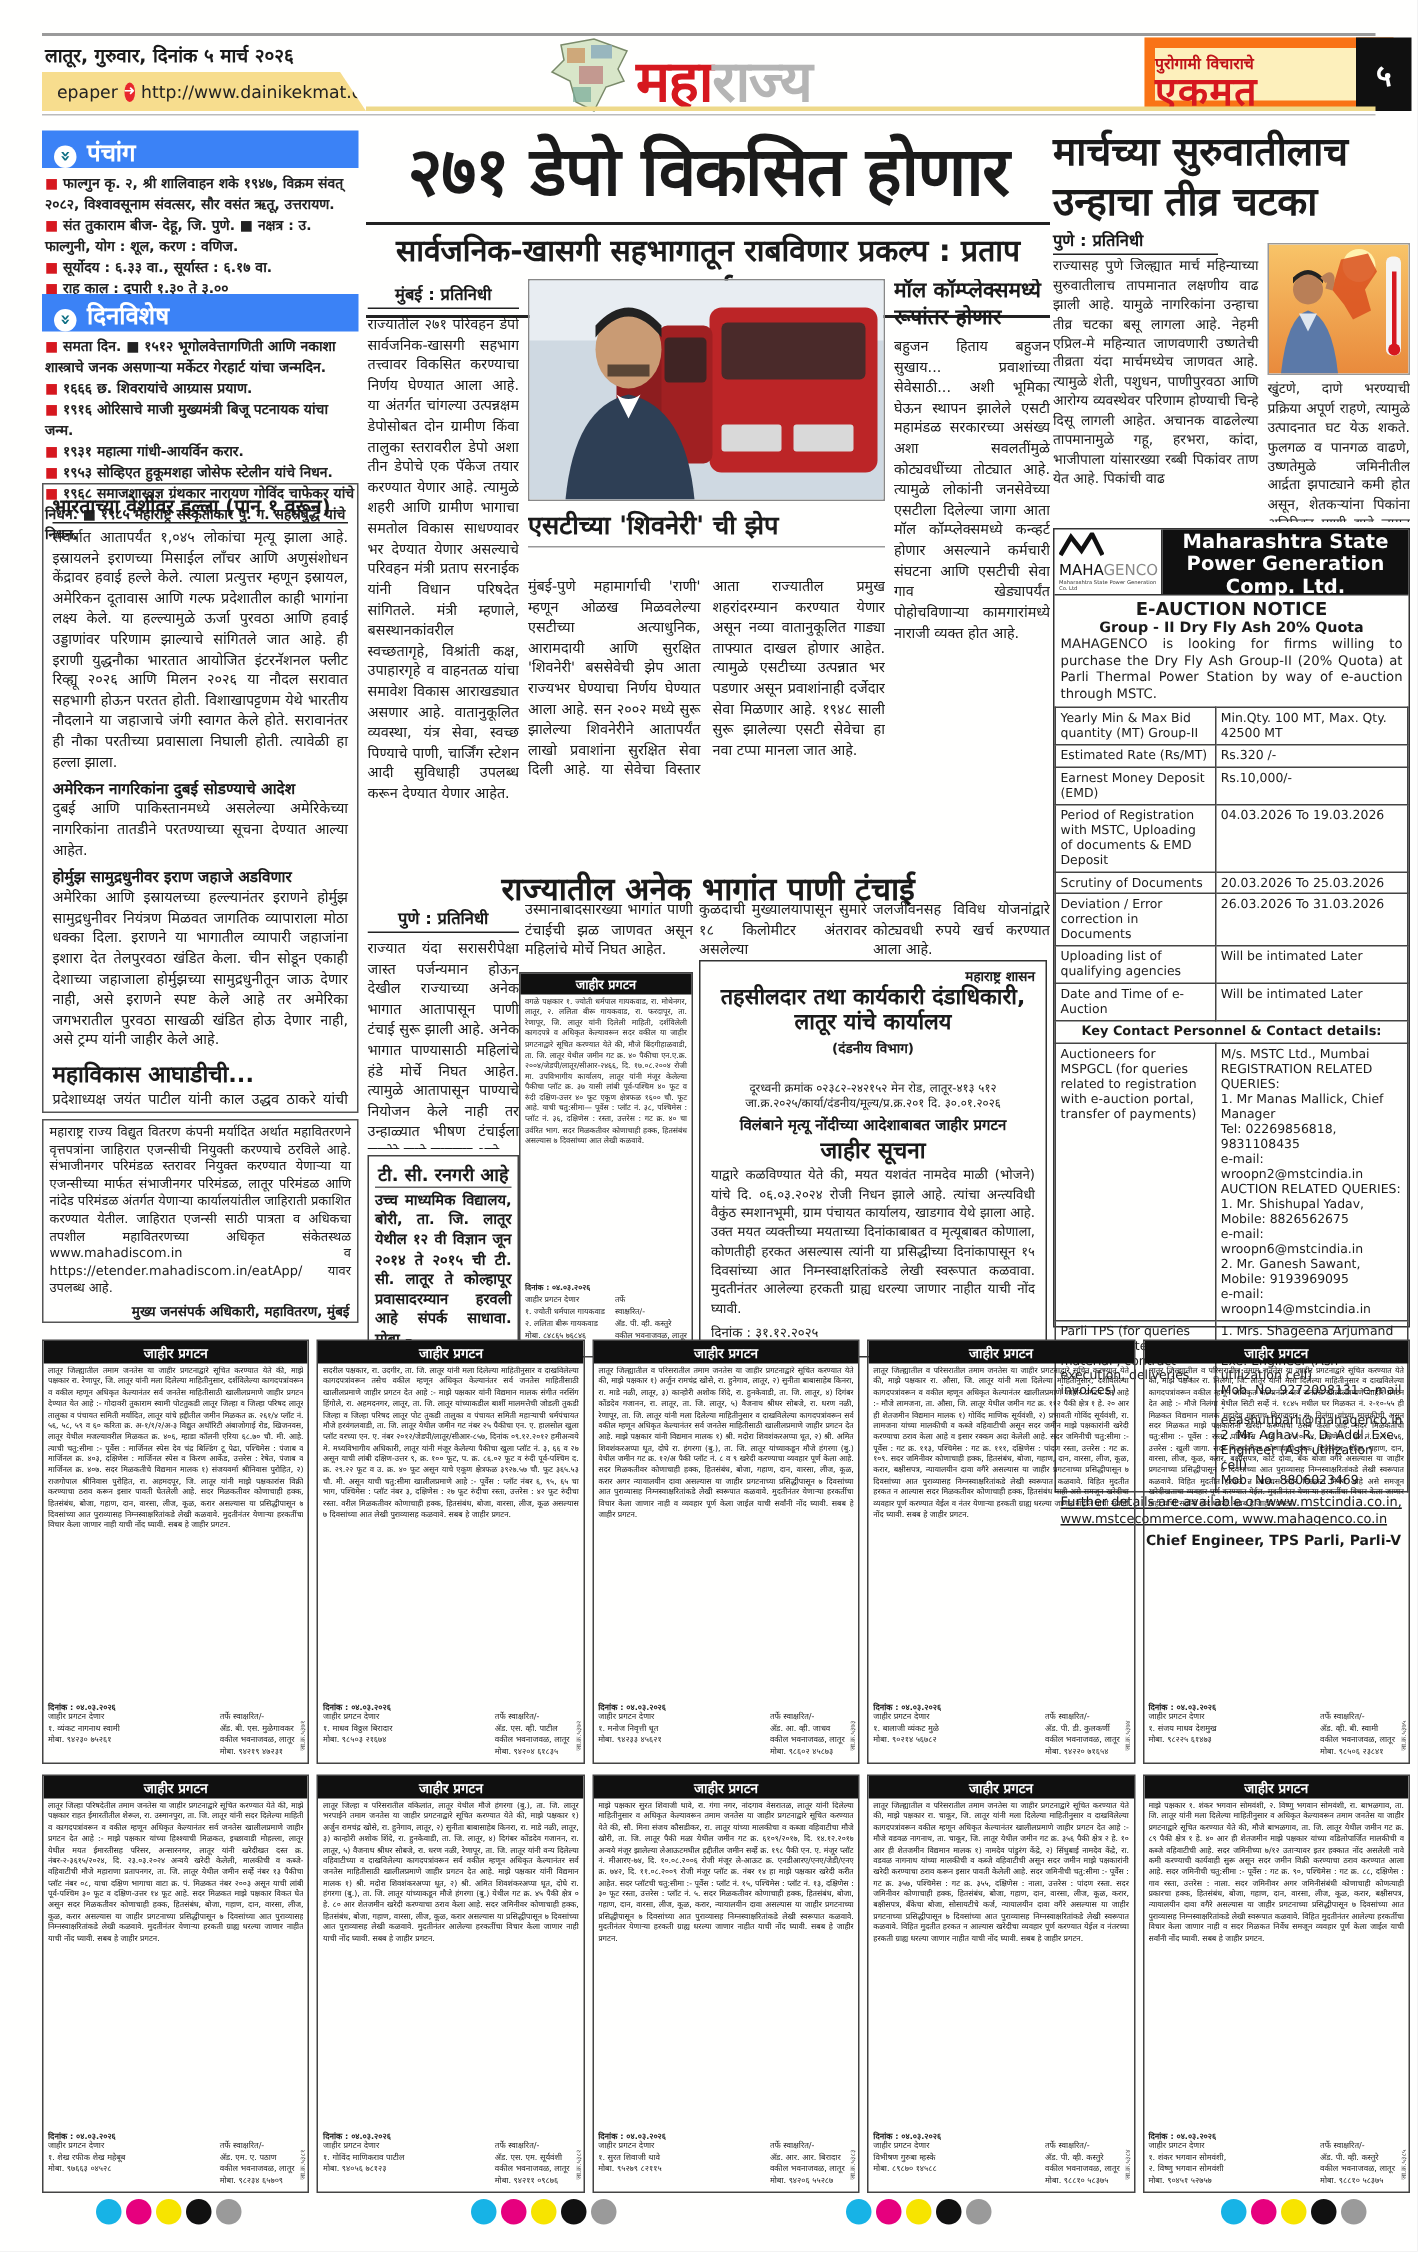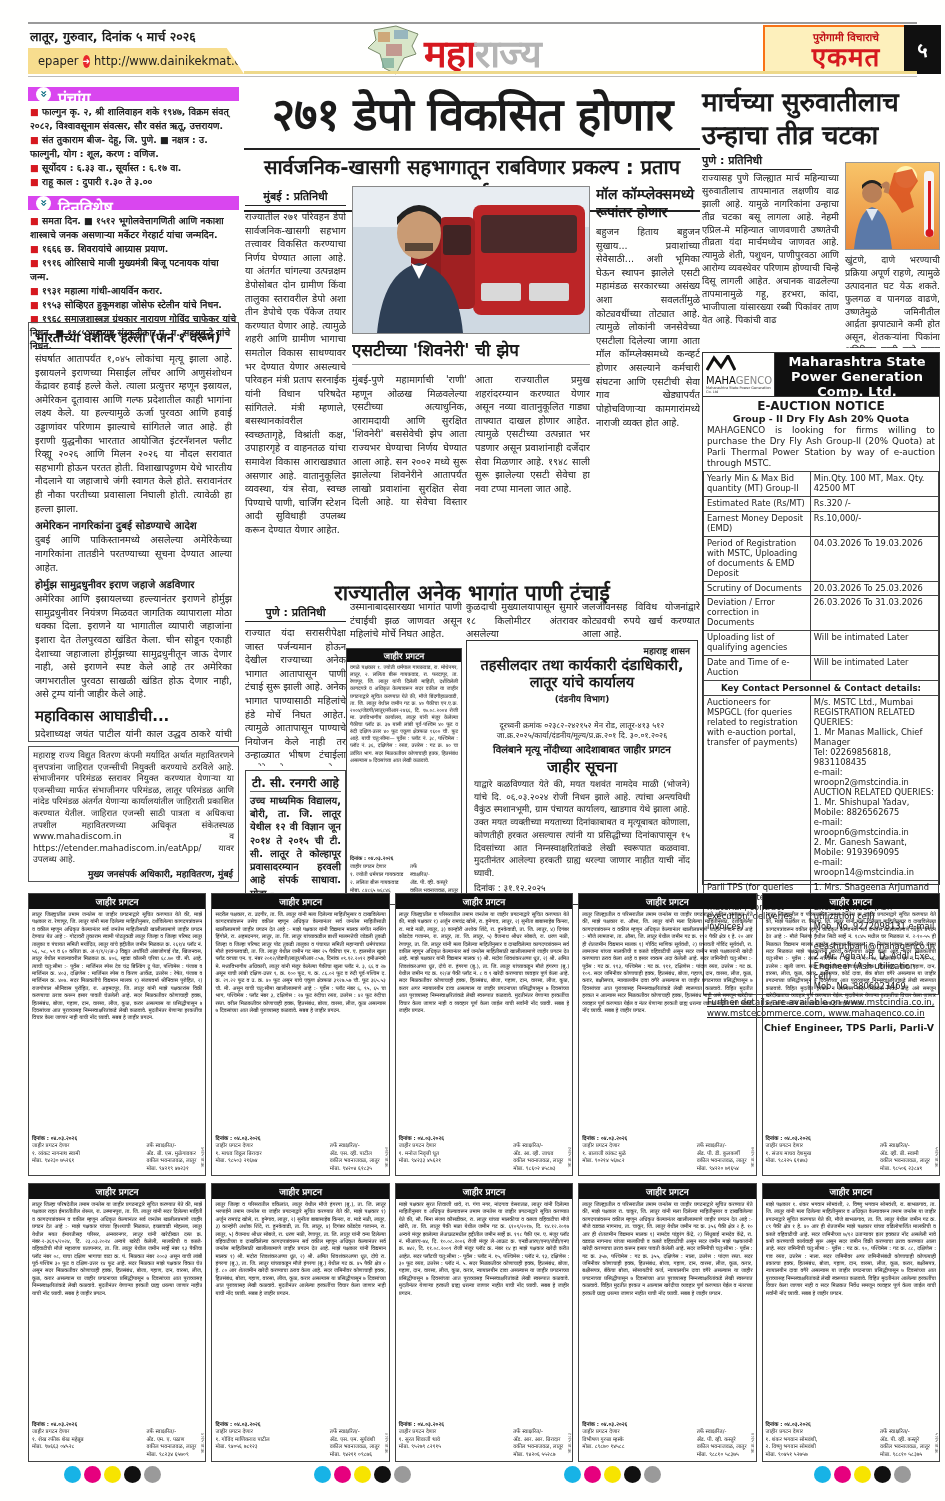--- a/index.html
+++ b/index.html
@@ -14,27 +14,27 @@
           padding-left:10px;font-size:11.5px;font-weight:normal;color:#222;
           clip-path:polygon(0 0,92% 0,100% 100%,0 100%)}
   .ep-ic{display:inline-block;width:13px;height:13px;border-radius:50%;background:#e8262d;color:#fff;
          font-size:9px;line-height:13px;text-align:center;margin:0 4px}
   #hdr-yellow{left:244px;top:71px;width:673px;height:3px;background:#eed98a}
   #hdr-gray{left:28px;top:76px;width:889px;height:1px;background:#bbb}
   #logo{left:424px;top:26px;font-size:38px;font-weight:bold;letter-spacing:-1px}
   #logo .r{color:#d6181f}
   #logo .g{color:#b5b5b5}
   #map-art{left:366px;top:24px}
-  #ekmat{left:763px;top:25px;width:166px;height:49px;background:#fdf0bc;border:2px solid #f97316;text-align:center}
+  #ekmat{left:763px;top:25px;width:166px;height:49px;background:#fdf0bc;border:7px solid #f97316;}
   #ekmat .tag{font-size:10.5px;font-weight:bold;color:#c01218;padding-top:3px}
   #ekmat .brand{font-size:26px;font-weight:bold;color:#d6181f;line-height:1;letter-spacing:1px}
   #pageno{left:904px;top:25px;width:37px;height:49px;background:#101010;color:#fff;font-size:20px;
           font-weight:bold;display:flex;align-items:center;justify-content:center}
   
-  .teal-hd{background:#d946ef;color:#fff;height:14px;display:flex;align-items:flex-start;gap:7px;padding-left:8px;
+  .teal-hd{background:#3b82f6;color:#fff;height:25px;display:flex;align-items:flex-end;gap:7px;padding-left:8px;
            font-size:16px;font-weight:bold}
   .chev{display:inline-block;width:15px;height:15px;border-radius:50%;background:#fff;color:#0e6f83;
         font-size:12px;line-height:14px;text-align:center;font-weight:bold}
   .chev span{display:inline-block;transform:rotate(90deg)}
   
   #panchang{left:28px;top:87px;width:211px}
   #dinvishesh{left:28px;top:196px;width:211px}
   .pitem{font-size:9.3px;line-height:1.5;font-weight:bold;color:#222;padding-left:0}
   .pitem::before{content:"■ ";color:#d6181f}
   .plist{padding:4px 2px 2px 2px}
@@ -52,21 +52,21 @@
   #mv-body{font-size:8.6px;line-height:1.35;text-align:justify;padding:3px 4px 0}
   #mv-sign{font-size:9px;font-weight:bold;text-align:right;padding:1px 5px}
   
   #lead-hl{left:244px;top:90px;width:456px;font-size:45px;font-weight:bold;text-align:center;letter-spacing:-1px;line-height:1.1}
   #lead-sub{left:244px;top:148px;width:456px;border-top:2px solid #222;border-bottom:2px solid #222;
             font-size:20px;font-weight:bold;text-align:center;padding:3px 0}
   #lead-colA{left:245px;top:188px;width:101px;height:388px;overflow:hidden}
   .byline{font-size:11px;font-weight:bold;text-align:center;border-bottom:1px solid #222;padding-bottom:2px;margin-bottom:4px}
   #lead-photo{left:352px;top:186px;width:238px;height:148px;border:1px solid #888}
   #shivneri{left:352px;top:338px;width:238px;height:238px;overflow:hidden}
-  #shivneri h3{font-size:17px;border-bottom:1px solid #999;padding-bottom:3px;margin-bottom:8px}
+  #shivneri h3{font-size:17px;border-bottom:1px solid #999;padding-bottom:3px;margin-bottom:20px}
   #shivneri .cols{columns:2;column-gap:8px}
   #lead-colC{left:596px;top:186px;width:104px;height:390px;overflow:hidden}
   #lead-colC h3{font-size:14px;line-height:1.25;margin-bottom:4px}
   
   #water-hl{left:244px;top:578px;width:456px;font-size:21px;font-weight:bold;text-align:center}
   #water-c1{left:245px;top:604px;width:101px;height:162px;overflow:hidden}
   #water-c2{left:350px;top:600px;width:112px;height:44px;overflow:hidden}
   #water-c3{left:466px;top:600px;width:112px;height:44px;overflow:hidden}
   #water-c4{left:582px;top:600px;width:118px;height:44px;overflow:hidden}
   

